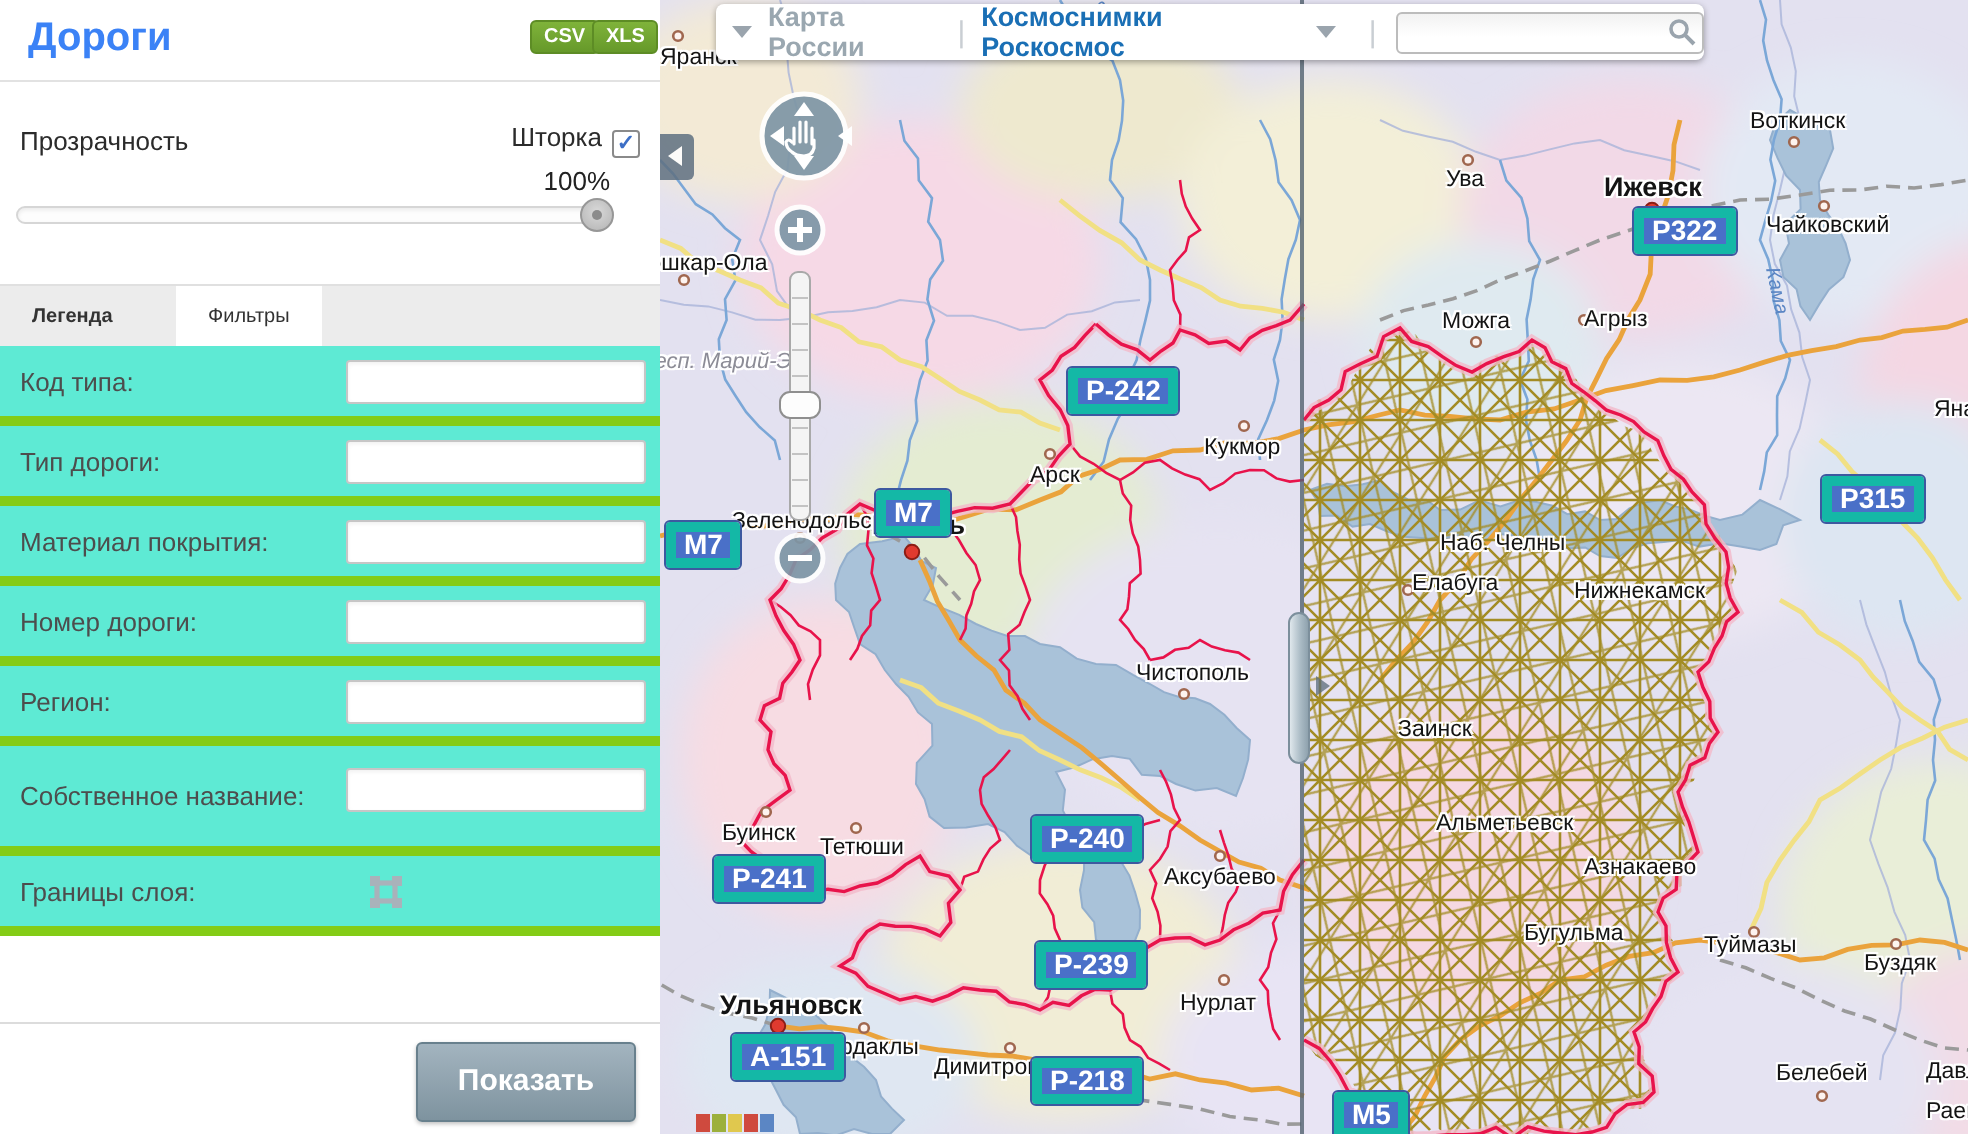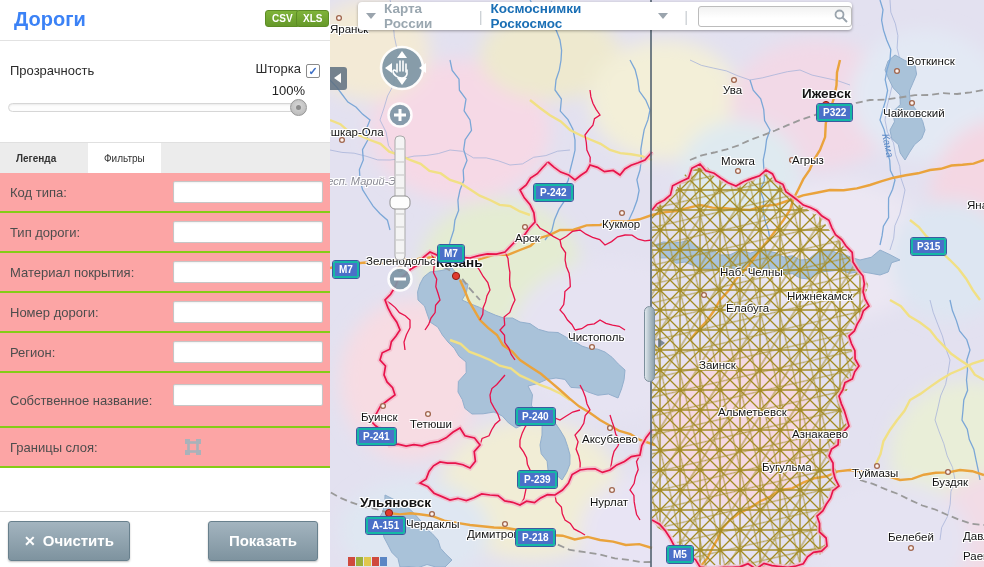--- a/index.html
+++ b/index.html
@@ -24,21 +24,21 @@
   .slider-handle { position:absolute; left:290px; top:99px; width:17px; height:17px; border-radius:50%;
                    background:radial-gradient(circle at 50% 40%, #d9d9d9, #b3b3b3); border:1px solid #979797; }
   .slider-handle::after { content:""; position:absolute; left:5px; top:5px; width:5px; height:5px; border-radius:50%; background:#8b8b8b; }
 
   .tabstrip { position:absolute; left:0; top:142px; width:100%; height:31px; background:#ececec; border-top:1px solid #e0e0e0; }
   .tab { position:absolute; top:0; height:31px; line-height:31px; font-size:10px; padding:0 16px; color:#333; cursor:pointer; }
   .tab.legend { left:0; font-weight:bold; }
   .tab.filters { left:88px; background:#fff; }
 
   .rows { position:absolute; left:0; top:173px; width:100%; }
-  .frow { position:relative; width:100%; height:40px; border-bottom:2px solid #84cc16; background:#fca5a5;text-decoration:underline; }
+  .frow { position:relative; width:100%; height:40px; border-bottom:5px solid #84cc16; background:#5eead4;text-decoration:underline; }
   .frow.tall { height:55px; }
   .frow .flabel { position:absolute; left:10px; top:50%; transform:translateY(-50%); font-size:13px; color:#4d4d4d; width:155px; line-height:17px; }
   .frow input { position:absolute; right:7px; top:50%; transform:translateY(-50%); width:150px; height:22px;
                 border:1px solid #c6c6c6; border-radius:2px; font-size:12px; padding:0 5px;
                 box-shadow:inset 0 1px 2px rgba(0,0,0,.06); font-family:"Liberation Sans",sans-serif; }
   .frow.tall input { top:22px; }
   .bounds-icon { position:absolute; left:185px; top:50%; transform:translateY(-50%); width:16px; height:16px; cursor:pointer; }
 
   .sb-actions { position:absolute; left:0; bottom:0; width:100%; height:56px; border-top:1px solid #dcdcdc; background:#fff; }
   .act-btn { position:absolute; bottom:6px; height:40px; color:#fff; font-weight:bold; font-size:15px;
@@ -52,22 +52,22 @@
   #map { position:absolute; left:330px; top:0; width:654px; height:567px; overflow:hidden; background:#e3e1f0; }
   #map svg.base { position:absolute; left:0; top:0; z-index:0; }
   #labels { position:absolute; left:0; top:0; width:100%; height:100%; z-index:2; pointer-events:none; }
 
   .mlabel { position:absolute; white-space:nowrap; color:#141414;
             text-shadow:-1px -1px 0 #fff,1px -1px 0 #fff,-1px 1px 0 #fff,1px 1px 0 #fff,0 1px 0 #fff,0 -1px 0 #fff; }
   .mlabel.town  { font-size:11.5px; }
   .mlabel.city  { font-size:13.5px; font-weight:bold; }
   .mlabel.region{ font-size:11px; font-style:italic; color:#8c8c96; }
   .mlabel.river { font-size:10px; font-style:italic; color:#5b86c4; text-shadow:none; }
-  .mbadge { position:absolute; background:#4a70c8; border:2px solid #14b8a6; outline:1px solid #3d59a0;
-            color:#fff; font-size:10px; font-weight:bold; line-height:13px; padding:0 4px; border-radius:2px; z-index:3; }
+  .mbadge { position:absolute; background:#4a70c8; border:5px solid #14b8a6; outline:1px solid #3d59a0;
+            color:#fff; font-size:14px; font-weight:bold; line-height:13px; padding:0 4px; border-radius:2px; z-index:3; }
 
   
   #curtain-line { position:absolute; left:320px; top:0; width:2px; height:567px; background:#51626f; opacity:.8; z-index:4; }
   #curtain-handle { position:absolute; left:314px; top:306px; width:11px; height:76px; border-radius:6px; z-index:5; cursor:ew-resize;
                     background:linear-gradient(90deg,#dfe7ec,#a9bac4 60%,#8fa2ae); border:1px solid #7c8f9c; }
   #curtain-arrow { position:absolute; left:328px; top:338px; width:0; height:0; z-index:5;
                    border-top:5px solid transparent; border-bottom:5px solid transparent; border-left:7px solid #5a6b7a; opacity:.75; }
 
   
   #topbar { position:absolute; left:28px; top:2px; width:494px; height:28px; background:#fff; border-radius:4px;
@@ -147,21 +147,20 @@
         <rect x="3.5" y="3.5" width="9" height="9" fill="none" stroke="#a9b2ba" stroke-width="2.6"></rect>
         <rect x="0" y="0" width="5" height="5" fill="#a9b2ba"></rect>
         <rect x="11" y="0" width="5" height="5" fill="#a9b2ba"></rect>
         <rect x="0" y="11" width="5" height="5" fill="#a9b2ba"></rect>
         <rect x="11" y="11" width="5" height="5" fill="#a9b2ba"></rect>
       </svg>
     </div>
   </div>
 
   <div class="sb-actions">
-    <div class="act-btn" id="btn-clear"><span class="x-ico">✕</span><span>Очистить</span></div>
     <div class="act-btn" id="btn-show">Показать</div>
   </div>
 </div>
 
 <div id="map">
   <svg class="base" id="mapsvg" width="654" height="567" viewBox="0 0 654 567">
       <defs>
         <filter id="blur" x="-30%" y="-30%" width="160%" height="160%">
           <feGaussianBlur stdDeviation="9"></feGaussianBlur>
         </filter>
@@ -294,30 +293,30 @@
       <div class="mlabel town" style="left: 31px; top: 411px;">Буинск</div>
       <div class="mlabel town" style="left: 80px; top: 418px;">Тетюши</div>
       <div class="mlabel town" style="left: 252px; top: 433px;">Аксубаево</div>
       <div class="mlabel town" style="left: 260px; top: 496px;">Нурлат</div>
       <div class="mlabel city" style="left: 30px; top: 495px;">Ульяновск</div>
       <div class="mlabel town" style="left: 76px; top: 518px;">Чердаклы</div>
       <div class="mlabel town" style="left: 137px; top: 528px;">Димитровград</div>
       <div class="mlabel town" style="left: 393px; top: 84px;">Ува</div>
       <div class="mlabel town" style="left: 391px; top: 155px;">Можга</div>
       <div class="mlabel city" style="left: 472px; top: 86px;">Ижевск</div>
-      <div class="mlabel town" style="left: 545px; top: 55px; margin-left: 32px;">Воткинск</div>
+      <div class="mlabel town" style="left: 545px; top: 55px;">Воткинск</div>
       <div class="mlabel town" style="left: 553px; top: 107px;">Чайковский</div>
       <div class="mlabel town" style="left: 637px; top: 199px;">Янаул</div>
       <div class="mlabel town" style="left: 462px; top: 154px;">Агрыз</div>
       <div class="mlabel town" style="left: 522px; top: 467px;">Туймазы</div>
       <div class="mlabel town" style="left: 602px; top: 476px;">Буздяк</div>
       <div class="mlabel town" style="left: 558px; top: 531px;">Белебей</div>
       <div class="mlabel town" style="left: 633px; top: 530px;">Давлеканово</div>
       <div class="mlabel town" style="left: 633px; top: 550px;">Раевский</div>
-      <div class="mlabel town" style="left: 396px; top: 286px; margin-top: 16px;">Елабуга</div>
+      <div class="mlabel town" style="left: 376px; top: 286px;">Елабуга</div>
       <div class="mlabel town" style="left: 390px; top: 266px;">Наб. Челны</div>
       <div class="mlabel town" style="left: 457px; top: 290px;">Нижнекамск</div>
       <div class="mlabel town" style="left: 369px; top: 359px;">Заинск</div>
       <div class="mlabel town" style="left: 388px; top: 406px;">Альметьевск</div>
       <div class="mlabel town" style="left: 462px; top: 428px;">Азнакаево</div>
       <div class="mlabel town" style="left: 432px; top: 461px;">Бугульма</div>
       <div class="mlabel river" style="left: 196px; top: 6px; transform: rotate(-38deg);">Вятка</div>
       <div class="mlabel river" style="left: 546px; top: 140px; transform: rotate(78deg);">Кама</div>
       <div class="mbadge" style="left: 3px; top: 261px;">М7</div>
       <div class="mbadge" style="left: 108px; top: 245px;">М7</div>

